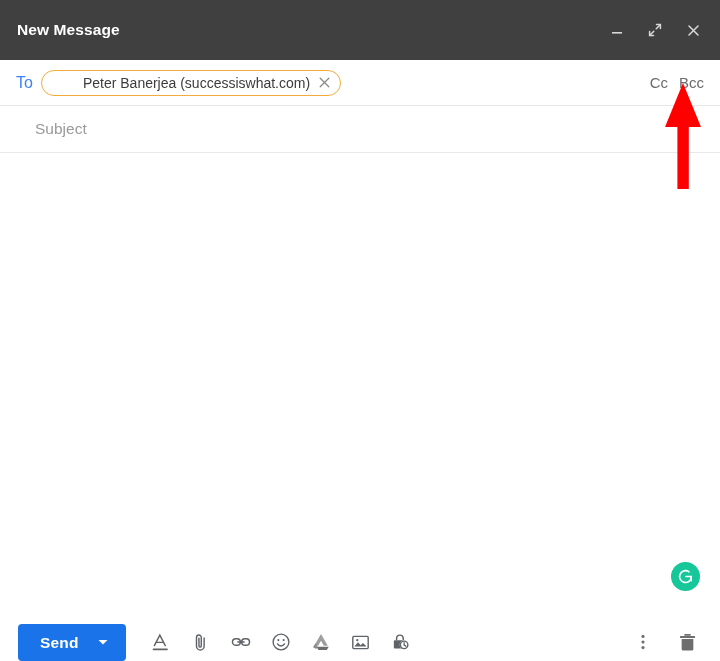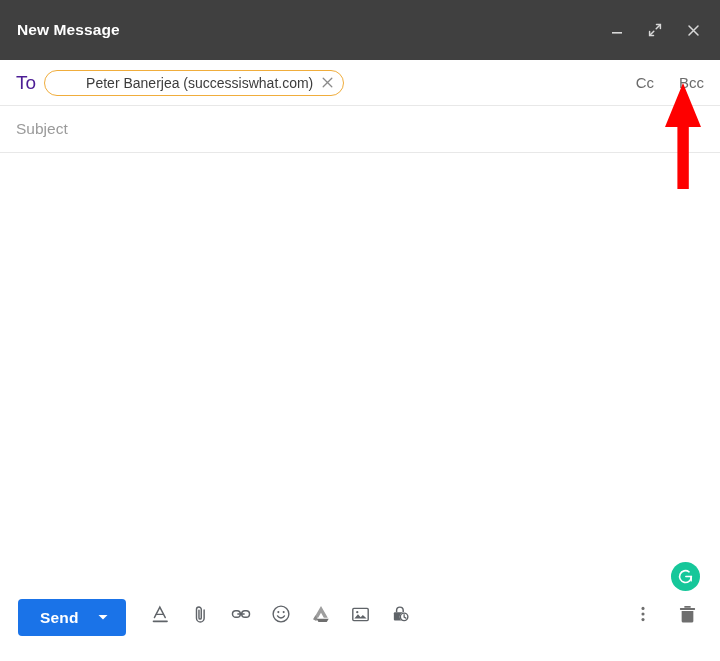--- a/index.html
+++ b/index.html
@@ -61,22 +61,22 @@
     display: flex;
     align-items: center;
     padding: 0 16px;
     border-bottom: 1px solid #e8e8e8;
     flex: 0 0 auto;
   }
   .row-to { height: 45px; }
   .row-subject { height: 46px; }
 
   .field-label {
-    color: #4c1d95;
-    font-size: 19px;
+    color: #3b82f6;
+    font-size: 16px;
     margin-right: 8px;
   }
 
   
   .chip {
     display: inline-flex;
     align-items: center;
     height: 24px;
     border: 1px solid #f0ad3c;
     border-radius: 13px;
@@ -97,32 +97,33 @@
     height: 14px;
     display: flex;
     align-items: center;
     justify-content: center;
     cursor: pointer;
   }
 
   .cc-bcc {
     margin-left: auto;
     display: flex;
-    gap: 25px;
+    gap: 11px;
     align-items: center;
   }
   .cc-bcc span {
     color: #6b6b6b;
     font-size: 15px;
     cursor: pointer;
   }
 
   .subject-placeholder {
     color: #9a9a9a;
     font-size: 15.5px;
+    margin-left: 19px;
   }
 
   
   .body-area {
     flex: 1 1 auto;
     position: relative;
     background: #ffffff;
     cursor: text;
   }
   .body-text {
@@ -148,21 +149,21 @@
     align-items: center;
     justify-content: center;
     cursor: pointer;
   }
 
   
   .toolbar {
     height: 62px;
     flex: 0 0 auto;
     display: flex;
-    align-items: flex-start;
+    align-items: flex-end;
     padding: 0 16px 0 18px;
     background: #ffffff;
   }
   .send-btn {
     height: 37px;
     background: #1a73e8;
     border-radius: 4px;
     display: flex;
     align-items: center;
     cursor: pointer;

